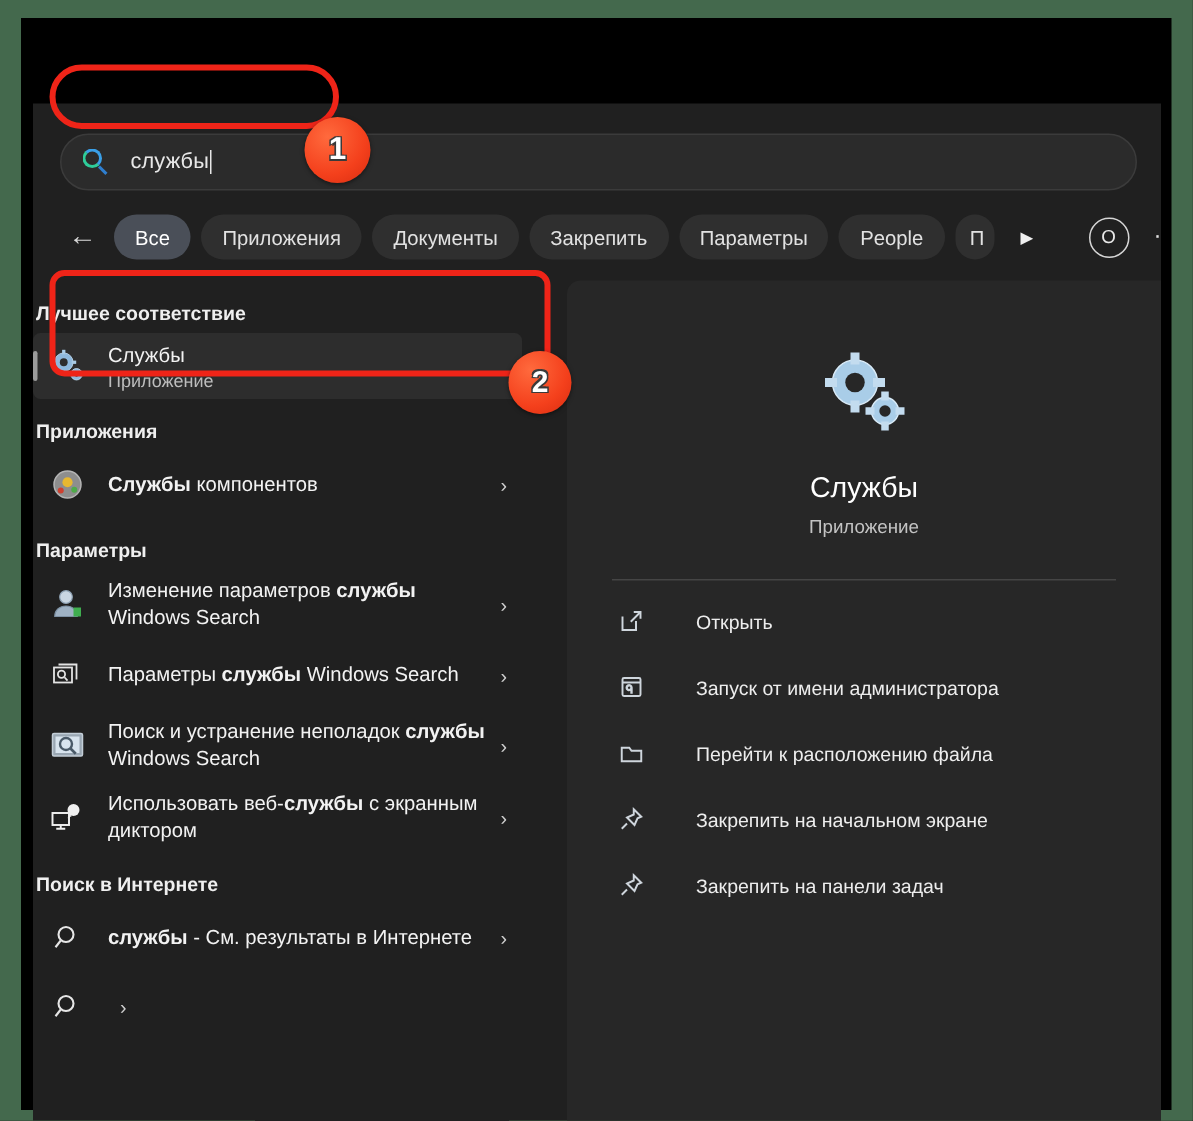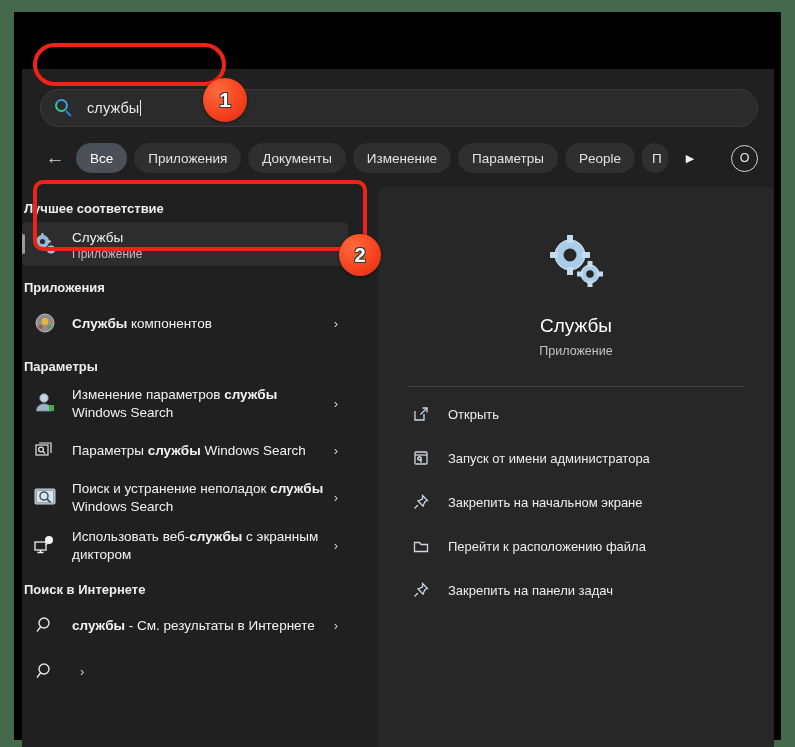--- a/index.html
+++ b/index.html
@@ -227,20 +227,21 @@
     background: #454545;
     margin: 28px 4px 0;
   }
   .action {
     display: flex;
     align-items: center;
     height: 34px;
     margin-top: 10px;
     padding-left: 8px;
     border-radius: 4px;
+    gap: 16px;
   }
   .action:first-of-type { margin-top: 18px; }
   .action-ico {
     width: 18px; height: 18px;
     flex: 0 0 auto;
     margin-right: 18px;
     color: #cfd6dd;
   }
   .action-label {
     color: #ededed;
@@ -283,21 +284,21 @@
       </span>
       <span class="search-text">службы</span>
         <span class="caret"></span>
     </div>
 
     <div class="tabstrip">
       <div class="back-arrow">←</div>
       <div class="tab active">Все</div>
       <div class="tab">Приложения</div>
       <div class="tab">Документы</div>
-      <div class="tab">Изменение</div>
+      <div class="tab">Закрепить</div>
       <div class="tab">Параметры</div>
       <div class="tab">People</div>
       <div class="tab clipped">П</div>
       <div class="scroll-next">▶</div>
       <div class="avatar-circle">О</div>
       <div class="more-dots">···</div>
     </div>
 
     <div class="results">
 
@@ -474,43 +475,43 @@
             <path d="M3 6h12"></path>
             <path d="M9 9.5v4M9 9.5a1.6 1.6 0 1 1 0-.1z" stroke-width="1.6"></path>
           </svg>
         </span>
         <span class="action-label">Запуск от имени администратора</span>
       </div>
 
       <div class="action">
         <span class="action-ico">
           <svg width="18" height="18" viewBox="0 0 18 18" fill="none" stroke="#cfd6dd" stroke-width="1.3">
-            <path d="M10.5 2.5l5 5-2.5 1-2 4.5-5-5 4.5-2z"></path>
-              <path d="M6 12L2.5 15.5"></path>
-          </svg>
-        </span>
-        <span class="action-label">Закрепить на начальном экране</span>
-      </div>
-
-      <div class="action">
-        <span class="action-ico">
-          <svg width="18" height="18" viewBox="0 0 18 18" fill="none" stroke="#cfd6dd" stroke-width="1.3">
             <path d="M2.5 5.5h5l1.5 2h6.5v7h-13z"></path>
           </svg>
         </span>
         <span class="action-label">Перейти к расположению файла</span>
       </div>
 
       <div class="action">
         <span class="action-ico">
           <svg width="18" height="18" viewBox="0 0 18 18" fill="none" stroke="#cfd6dd" stroke-width="1.3">
             <path d="M10.5 2.5l5 5-2.5 1-2 4.5-5-5 4.5-2z"></path>
               <path d="M6 12L2.5 15.5"></path>
           </svg>
         </span>
+        <span class="action-label">Закрепить на начальном экране</span>
+      </div>
+
+      <div class="action">
+        <span class="action-ico">
+          <svg width="18" height="18" viewBox="0 0 18 18" fill="none" stroke="#cfd6dd" stroke-width="1.3">
+            <path d="M10.5 2.5l5 5-2.5 1-2 4.5-5-5 4.5-2z"></path>
+              <path d="M6 12L2.5 15.5"></path>
+          </svg>
+        </span>
         <span class="action-label">Закрепить на панели задач</span>
       </div>
     </div>
 
   </div>
 
   <div class="anno-box" style="left:33px; top:43px; width:193px; height:43px;"></div>
   <div class="anno-box box2" style="left:33px; top:180px; width:334px; height:71px;"></div>
   <div class="badge" style="left:203px; top:78px;">1</div>
   <div class="badge b2" style="left:339px; top:234px;">2</div>

